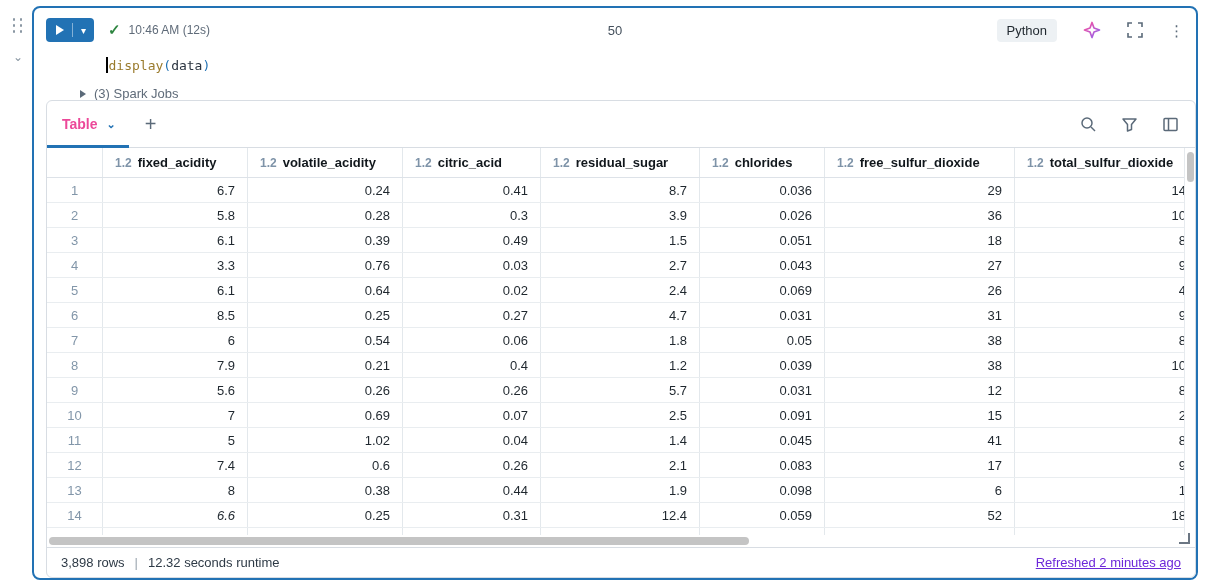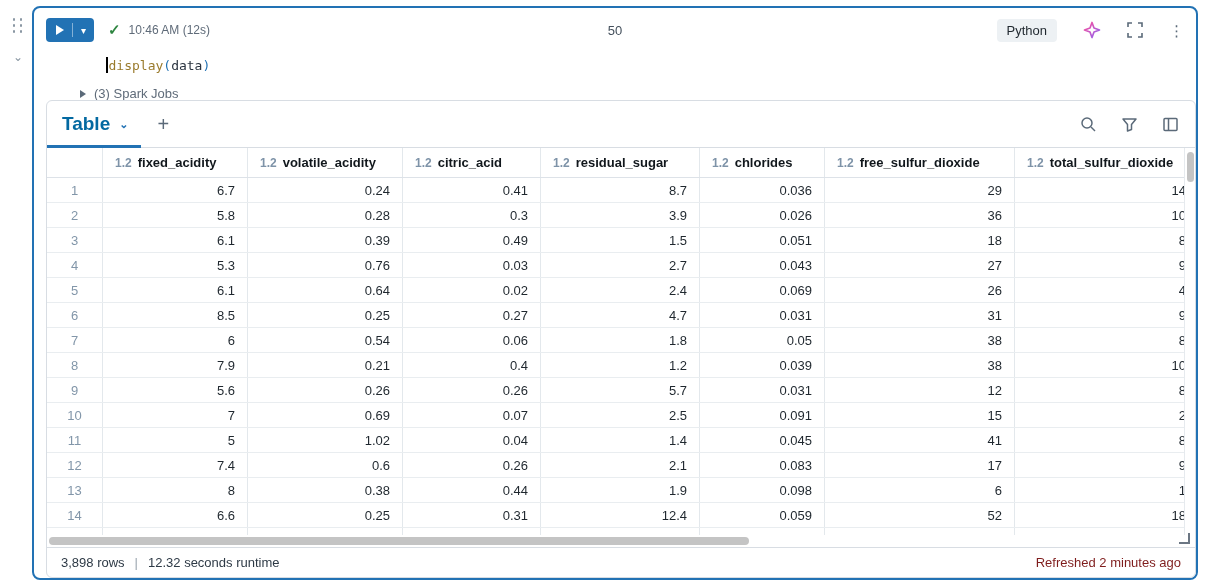--- a/index.html
+++ b/index.html
@@ -38,21 +38,21 @@
 
   
   .spark-jobs { position:absolute; top:78px; left:46px; display:flex; align-items:center; gap:8px; color:#5f6b79; font-size:13px; cursor:pointer; }
   .tri { width:0; height:0; border-left:6px solid #5b6a79; border-top:4px solid transparent; border-bottom:4px solid transparent; }
 
   
   .results { position:absolute; left:12px; top:92px; width:1150px; height:478px; border:1px solid #d8dde3; border-radius:6px; background:#fff; overflow:hidden; }
 
   .tabbar { position:absolute; top:0; left:0; right:0; height:47px; border-bottom:1px solid #d8dde3; display:flex; align-items:center; }
   .tab { position:relative; height:100%; display:flex; align-items:center; gap:9px; padding:0 13px 0 15px; cursor:pointer; }
-  .tab-label { font-size:19px; font-weight:bold; color:#0369a1; }
+  .tab-label { font-size:14px; font-weight:bold; color:#ec4899; }
   .tab .tab-chev { color:#2272b4; font-size:11px; font-weight:bold; }
   .tab.active::after { content:""; position:absolute; left:0; right:0; bottom:-1px; height:3px; background:#2272b4; }
   .add-tab { background:none; border:none; color:#5b6a79; font-size:20px; font-weight:300; margin-left:16px; cursor:pointer; line-height:1; }
   .tab-icons { margin-left:auto; display:flex; align-items:center; gap:24px; padding-right:16px; }
 
   
   .table-wrap { position:absolute; top:47px; left:0; right:11px; bottom:42px; overflow:hidden; }
   .t-row { display:flex; height:25px; border-bottom:1px solid #e9edf0; background:#fff; }
   .t-row.header { height:30px; border-bottom:1px solid #dde2e8; }
   .t-cell { flex:none; display:flex; align-items:center; border-right:1px solid #e3e8ec; overflow:hidden; }
@@ -66,21 +66,21 @@
   
   .vscroll { position:absolute; top:47px; right:0; width:11px; bottom:42px; border-left:1px solid #e6eaee; cursor:pointer; }
   .vthumb { position:absolute; top:4px; left:2px; width:7px; height:30px; border-radius:4px; background:#c4c4c4; }
   .hscroll { position:absolute; left:0; right:0; bottom:30px; height:12px; cursor:pointer; }
   .hthumb { position:absolute; top:2px; left:2px; width:61%; height:8px; border-radius:4px; background:#c4c4c4; }
   .resize-handle { position:absolute; right:5px; bottom:33px; width:11px; height:11px; border-right:2px solid #6b7683; border-bottom:2px solid #6b7683; cursor:nwse-resize; }
 
   
   .result-footer { position:absolute; left:0; right:0; bottom:0; height:30px; border-top:1px solid #d8dde3; display:flex; align-items:center; padding:0 14px; font-size:13px; color:#2e3a46; }
   .result-footer .sep { color:#9aa5af; margin:0 10px; }
-  .footer-right { margin-left:auto; color:#7f1d1d; }
+  .footer-right { margin-left:auto; color:#6d28d9;text-decoration:underline; }
 
   svg { display:block; }
 </style>
 </head>
 <body>
 
 <div class="gutter">
   <div class="drag-dots">
     <i></i>
       <i></i>
@@ -230,21 +230,21 @@
             <div class="t-cell val" style="width: 145px;">6.1</div>
             <div class="t-cell val" style="width: 155px;">0.39</div>
             <div class="t-cell val" style="width: 138px;">0.49</div>
             <div class="t-cell val" style="width: 159px;">1.5</div>
             <div class="t-cell val" style="width: 125px;">0.051</div>
             <div class="t-cell val" style="width: 190px;">18</div>
             <div class="t-cell val last" style="width: 180px;">8</div>
           </div>
           <div class="t-row">
             <div class="t-cell num" style="width: 56px;">4</div>
-            <div class="t-cell val" style="width: 145px;">5.3</div>
+            <div class="t-cell val" style="width: 145px;">3.3</div>
             <div class="t-cell val" style="width: 155px;">0.76</div>
             <div class="t-cell val" style="width: 138px;">0.03</div>
             <div class="t-cell val" style="width: 159px;">2.7</div>
             <div class="t-cell val" style="width: 125px;">0.043</div>
             <div class="t-cell val" style="width: 190px;">27</div>
             <div class="t-cell val last" style="width: 180px;">9</div>
           </div>
           <div class="t-row">
             <div class="t-cell num" style="width: 56px;">5</div>
             <div class="t-cell val" style="width: 145px;">6.1</div>
@@ -330,21 +330,21 @@
             <div class="t-cell val" style="width: 145px;">8</div>
             <div class="t-cell val" style="width: 155px;">0.38</div>
             <div class="t-cell val" style="width: 138px;">0.44</div>
             <div class="t-cell val" style="width: 159px;">1.9</div>
             <div class="t-cell val" style="width: 125px;">0.098</div>
             <div class="t-cell val" style="width: 190px;">6</div>
             <div class="t-cell val last" style="width: 180px;">1</div>
           </div>
           <div class="t-row">
             <div class="t-cell num" style="width: 56px;">14</div>
-            <div class="t-cell val" style="width: 145px;">6.6</div>
+            <div class="t-cell val" style="width: 145px; font-style: italic;">6.6</div>
             <div class="t-cell val" style="width: 155px;">0.25</div>
             <div class="t-cell val" style="width: 138px;">0.31</div>
             <div class="t-cell val" style="width: 159px;">12.4</div>
             <div class="t-cell val" style="width: 125px;">0.059</div>
             <div class="t-cell val" style="width: 190px;">52</div>
             <div class="t-cell val last" style="width: 180px;">18</div>
           </div>
           <div class="t-row">
             <div class="t-cell" style="width: 56px;"></div>
             <div class="t-cell" style="width: 145px;"></div>

